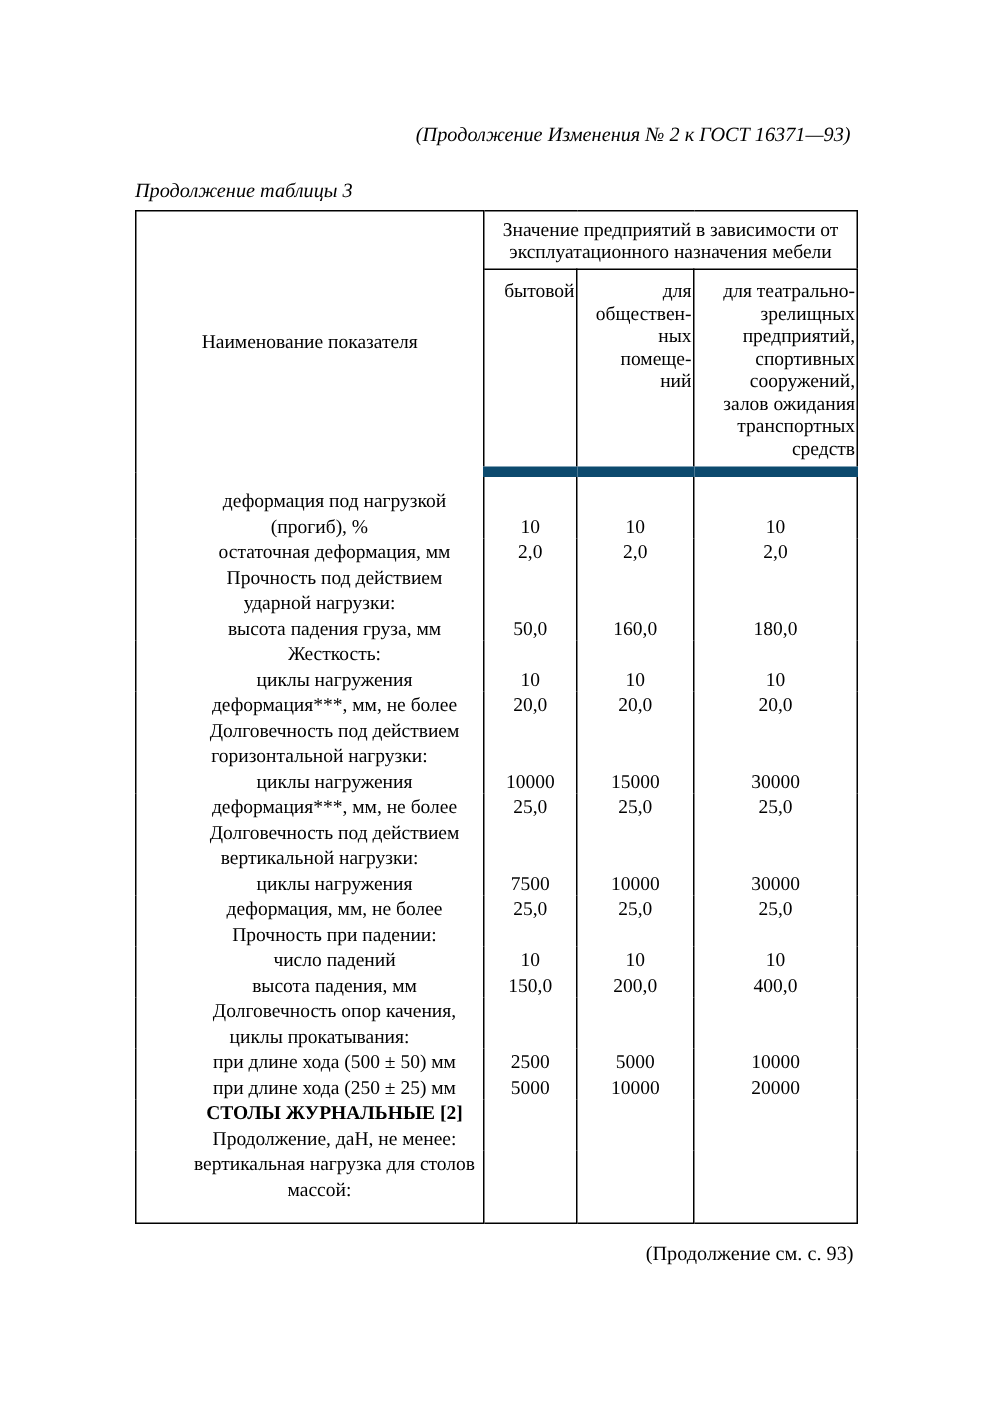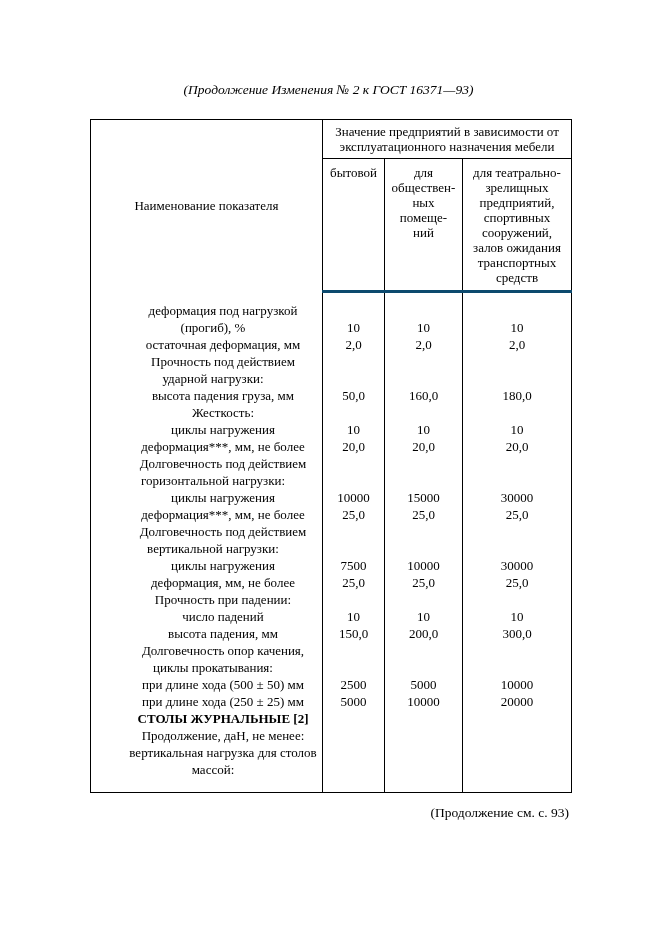--- a/index.html
+++ b/index.html
@@ -3,21 +3,21 @@
 <meta charset="utf-8">
 <style>
   html,body{margin:0;padding:0}
   body{
     width:661px;height:936px;background:#ffffff;color:#000;
     font-family:"Liberation Serif", serif;
     overflow:hidden;
   }
   .page{padding:82px 90px 0 90px;box-sizing:border-box}
   .top-note{
-    font-style:italic;font-size:13.5px;text-align:center;
+    font-style:italic;font-size:13.5px;text-align:right;
     padding-right:4px;margin-bottom:21px;white-space:nowrap;
   }
   .caption{font-style:italic;font-size:13.5px;margin-bottom:5px}
   table{
     border-collapse:collapse;table-layout:fixed;width:481px;
     border:1.5px solid #000;
   }
   col.c1{width:232px}
   col.c2{width:62px}
   col.c3{width:78px}
@@ -29,21 +29,22 @@
   }
   td.gh{
     height:34px;vertical-align:middle;
     border-bottom:1px solid #000;
     white-space:pre-line;padding:2px 4px;
   }
   tr.subhead td{
     height:124px;vertical-align:top;padding-top:6px;
     white-space:pre-line;
     border-left:1px solid #000;
-    border-bottom:3px solid #0c4a6e;
+    border-bottom:7px solid #0c4a6e;
+    text-align:right;
   }
   tbody td{
     font-size:13px;line-height:17px;
     padding:0;border:none;
   }
   tbody td.name{
     padding-left:17px;padding-right:4px;
     text-indent:20px;text-align:center;vertical-align:top;
   }
   tbody td.val{
@@ -58,20 +59,21 @@
     padding-right:2px;margin-top:12px;white-space:nowrap;
   }
 </style>
 </head>
 <body>
 
 <div class="page">
 
   <div class="top-note">(Продолжение Изменения № 2 к ГОСТ 16371—93)</div>
 
+  <div class="caption">Продолжение таблицы 3</div>
 
   <table>
     <colgroup>
       <col class="c1">
         <col class="c2">
         <col class="c3">
         <col class="c4">
     </colgroup>
     <thead>
       <tr>
@@ -184,21 +186,21 @@
         <tr>
           <td class="name">число падений</td>
           <td class="val">10</td>
           <td class="val">10</td>
           <td class="val">10</td>
         </tr>
         <tr>
           <td class="name">высота падения, мм</td>
           <td class="val">150,0</td>
           <td class="val">200,0</td>
-          <td class="val">300,0</td>
+          <td class="val">400,0</td>
         </tr>
         <tr>
           <td class="name">Долговечность опор качения, циклы прокатывания:</td>
           <td class="val"></td>
           <td class="val"></td>
           <td class="val"></td>
         </tr>
         <tr>
           <td class="name">при длине хода (500 ± 50) мм</td>
           <td class="val">2500</td>

